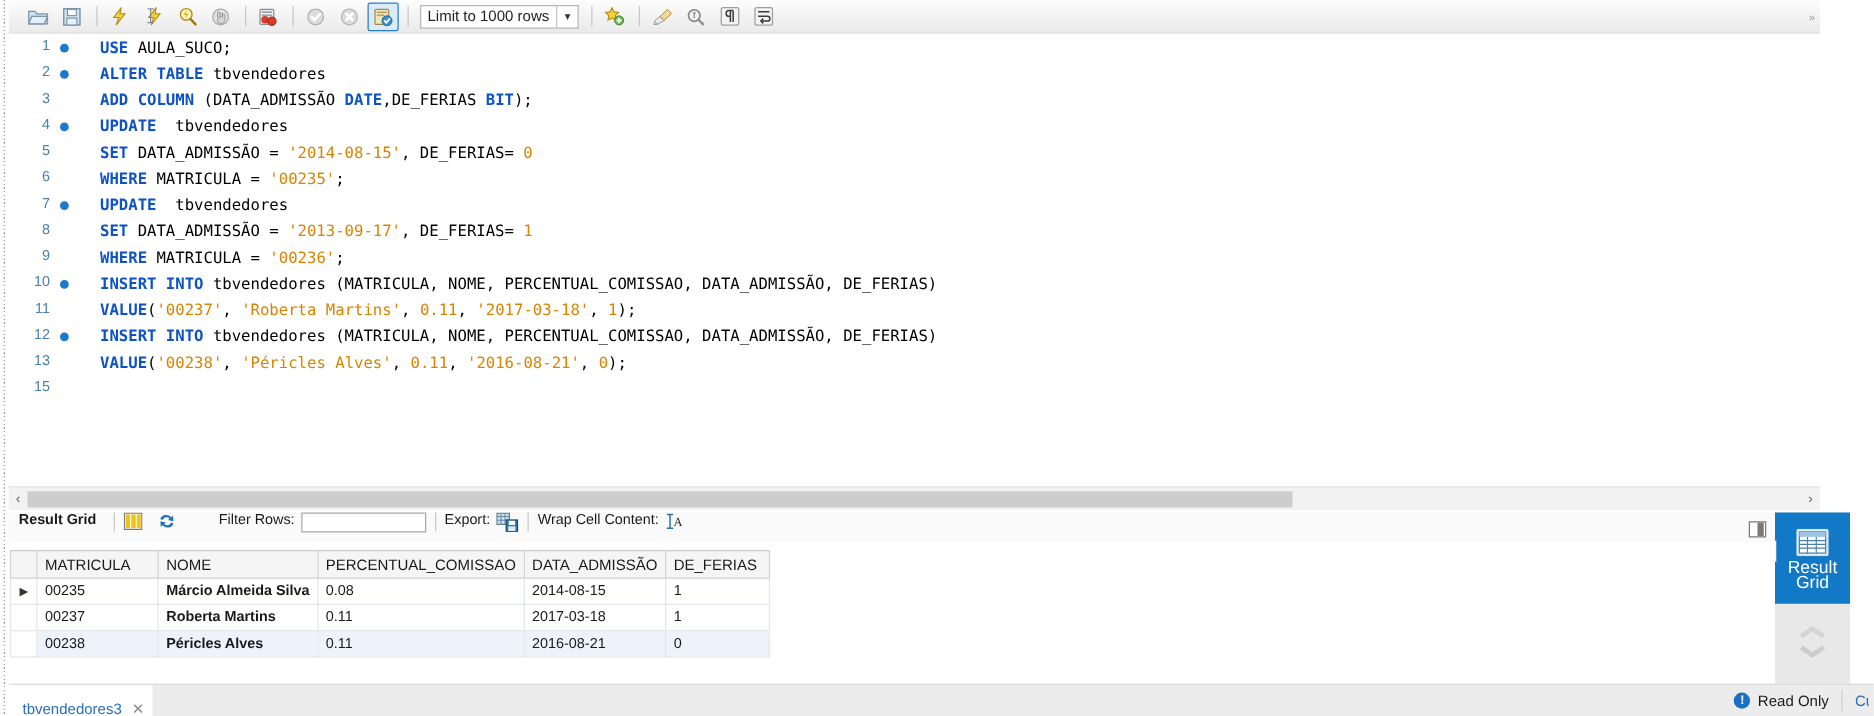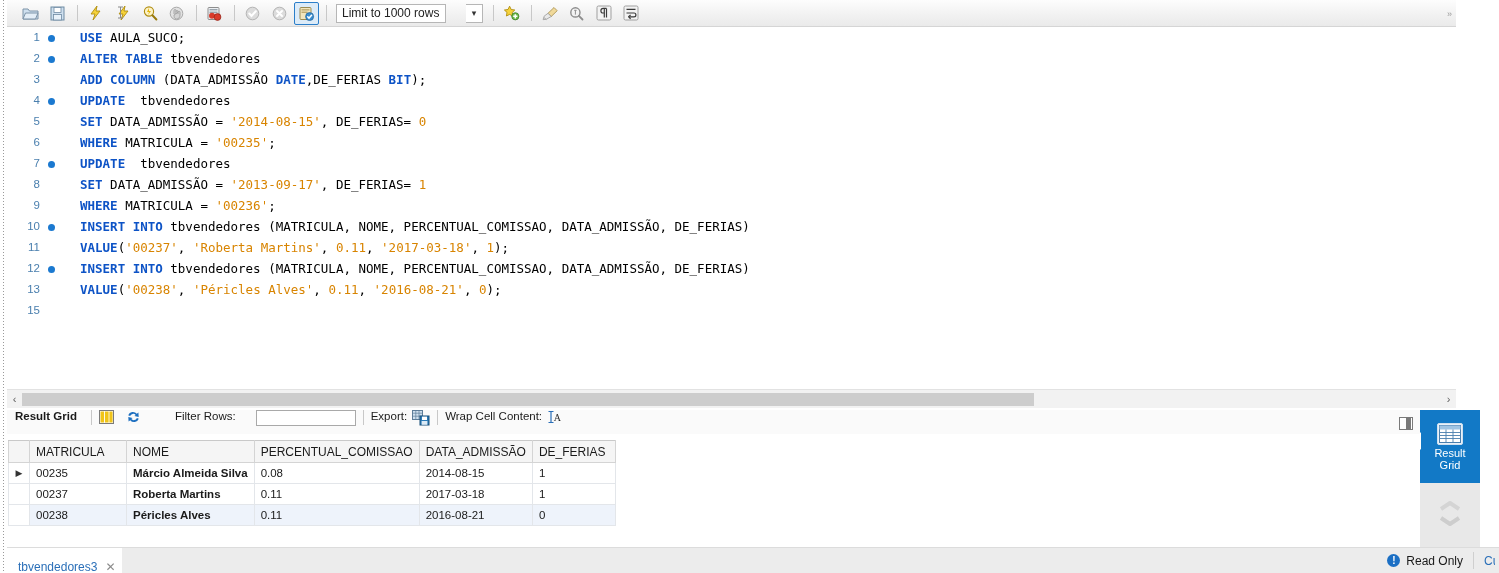--- a/index.html
+++ b/index.html
@@ -37,21 +37,21 @@
   .tb-sep{width:1px;height:16px;background:#c8c8c8;margin:0 5px;}
   .limit-box{
     width:110px;height:19px;background:#fff;border:1px solid #b6b6b6;
     display:flex;align-items:center;padding-left:5px;box-sizing:border-box;
     font-size:12px;color:#222;white-space:nowrap;
   }
   .limit-arrow{
     width:17px;height:19px;background:#fff;border:1px solid #b6b6b6;border-left:none;
     display:flex;align-items:center;justify-content:center;box-sizing:border-box;
   }
-  .limit-wrap{display:flex;margin:0 5px 0 4px;gap:20px;}
+  .limit-wrap{display:flex;margin:0 5px 0 4px;}
   .tb-right-chevron{position:absolute;right:4px;top:9px;color:#9a9a9a;font-size:9px;}
 
   
   .editor{
     position:absolute;left:7px;top:27px;width:1449px;height:362px;
     background:#ffffff;overflow:hidden;
   }
   .code-line{
     height:21px;line-height:21px;display:flex;align-items:center;
     font-family:"DejaVu Sans Mono","Liberation Mono",monospace;font-size:12.5px;
@@ -84,21 +84,21 @@
 
   
   .res-toolbar{
     position:absolute;left:7px;top:410px;width:1449px;height:24px;
     background:#fafafa;
     display:flex;padding-left:8px;box-sizing:border-box;
     font-size:11.5px;color:#1a1a1a;
   }
   .res-title{font-weight:bold;font-size:11.5px;margin-right:7px;}
   .rt-sep{width:1px;height:15px;background:#c8c8c8;margin:0 7px;}
-  .filter-label{margin-right:20px;padding-left:24px;}
+  .filter-label{margin-right:5px;padding-left:24px;}
   .filter-input{
     width:100px;height:16px;background:#fff;border:1px solid #a9a9a9;box-sizing:border-box;
   }
   .lbl{margin-right:5px;}
 
   
   .grid-wrap{
     position:absolute;left:8px;top:440px;width:1396px;height:95px;overflow:hidden;
     background:#fff;
   }
@@ -121,21 +121,21 @@
   .c-data{width:100px;} .c-fer{width:70px;}
 
   
   .right-panel{
     position:absolute;left:1420px;top:410px;width:60px;height:137px;
     background:#e8e8e8;
   }
   .rp-tab{
     position:relative;width:60px;height:73px;background:#1279c6;
     display:flex;flex-direction:column;align-items:center;justify-content:center;
-    color:#fff;font-size:11px;line-height:12px;
+    color:#fff;font-size:14px;line-height:12px;
   }
   .rp-tab .rp-ico{margin-bottom:2px;}
   .rp-arrow-left{
     position:absolute;left:-7px;top:22px;width:0;height:0;
     border-top:9px solid transparent;border-bottom:9px solid transparent;
     border-right:8px solid #ffffff;
   }
   .rp-chevrons{
     width:60px;height:60px;display:flex;flex-direction:column;
     align-items:center;justify-content:center;gap:1px;color:#d0d0d0;

